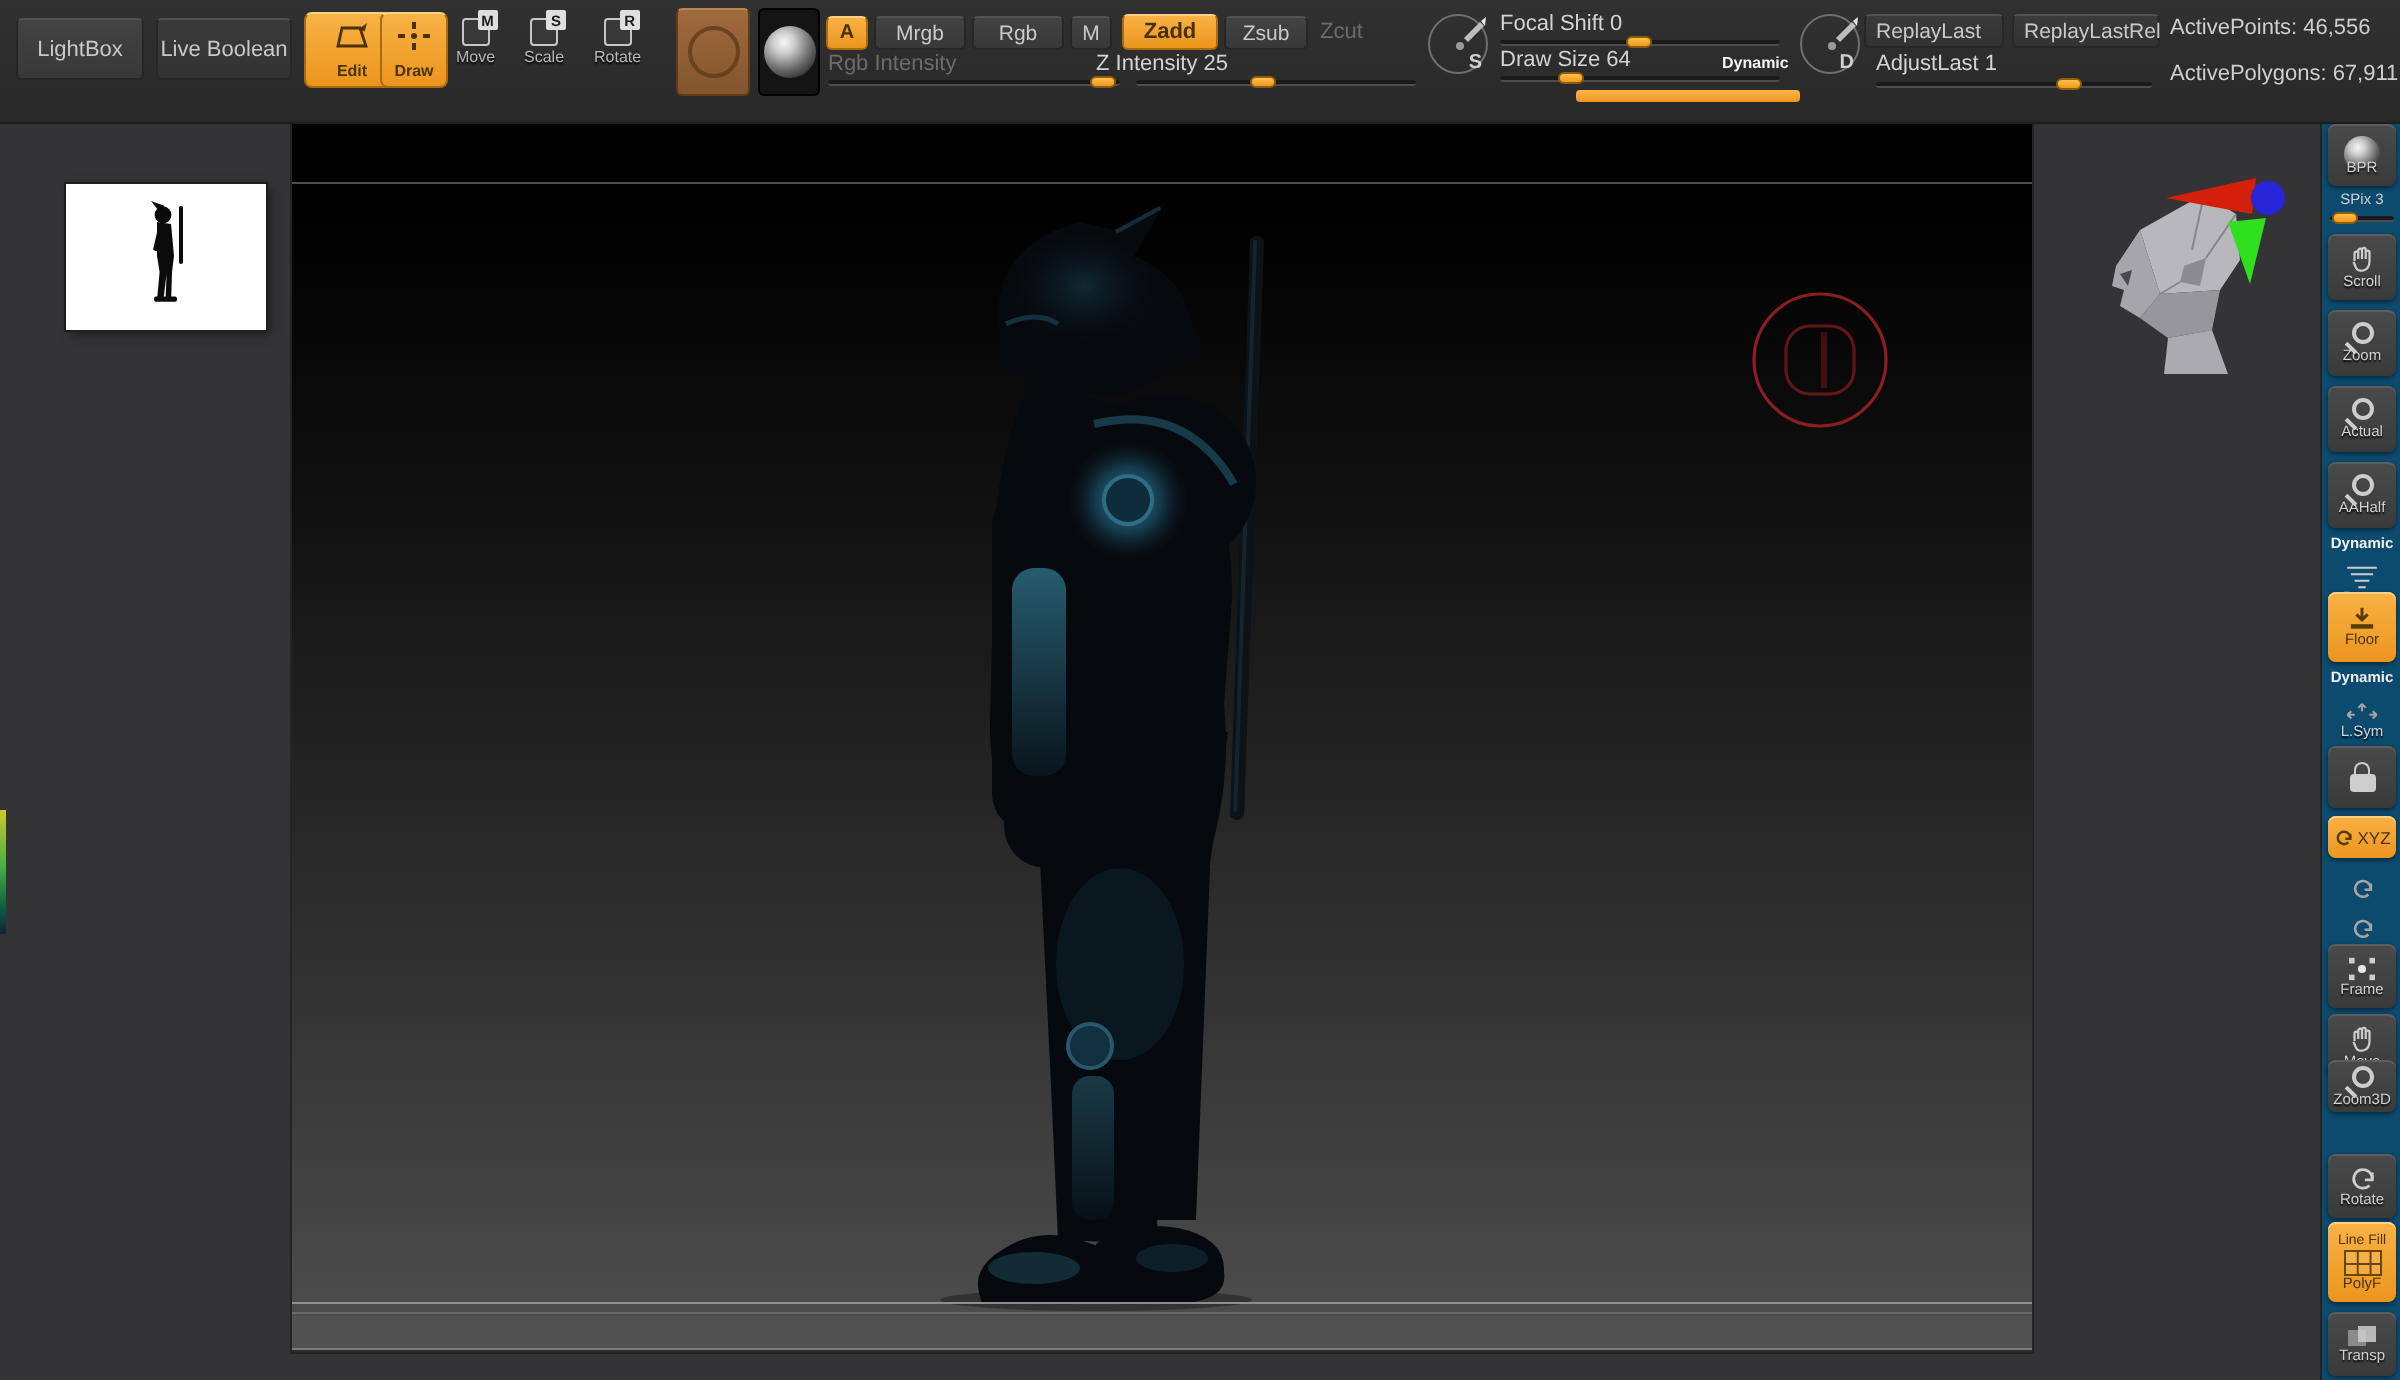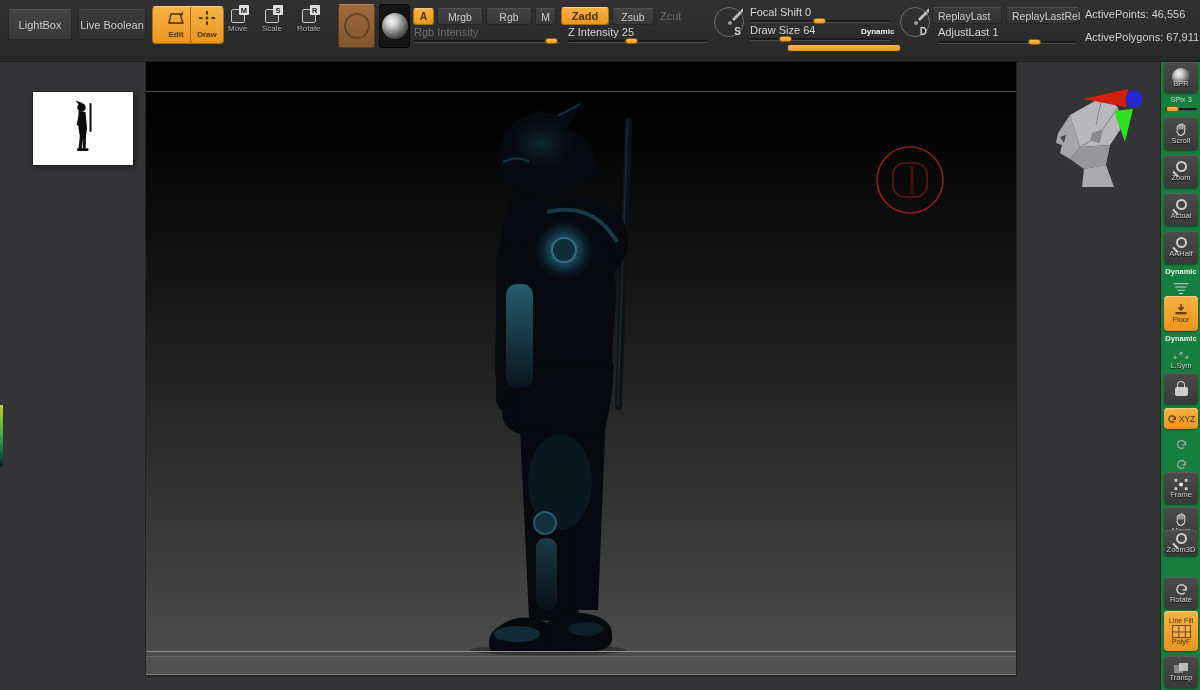--- a/index.html
+++ b/index.html
@@ -54,21 +54,21 @@
     box-shadow:0 0 0 1px #232323; z-index:4; }
   .horizon { position:absolute; left:0; top:29px; width:100%; height:1px; background:#4e4e4e; }
   .floor-line1 { position:absolute; left:0; top:589px; width:100%; height:1px; background:#8f8f8f; }
   .floor-line2 { position:absolute; left:0; top:594px; width:100%; height:1px; background:#6a6a6a; }
   .floor-band  { position:absolute; left:0; top:596px; width:100%; height:17px; background:#525253; border-bottom:1px solid #7c7c7c; }
   .floor-dark  { position:absolute; left:0; top:613px; width:100%; height:1px; background:#2c2c2c; }
   .canvas svg.scene { position:absolute; left:0; top:0; }
   .gizmo { position:absolute; left:1040px; top:85px; width:130px; height:110px; z-index:8; cursor:pointer; }
 
   
-  .rbar { position:absolute; right:0; top:55px; width:40px; height:635px; background:#15803d;
+  .rbar { position:absolute; right:0; top:55px; width:40px; height:635px; background:#0c4a6e;
     border-left:1px solid #232323; z-index:20; }
   .rb { position:absolute; left:3px; width:34px; display:flex; flex-direction:column; align-items:center;
     justify-content:center; gap:0px; border-radius:4px; cursor:pointer;
     background:linear-gradient(#4a4a4a,#3a3a3a); box-shadow:inset 0 1px 0 #5d5d5d, 0 1px 2px rgba(0,0,0,.45);
     color:#cacaca; }
   .rb.flat { background:none; box-shadow:none;justify-content:flex-end; }
   .rb.orange-b { background:linear-gradient(#f8b245,#ec951d); box-shadow:inset 0 1px 0 #ffd084, 0 1px 2px rgba(0,0,0,.45); }
   .rb .lbl { font-size:7.5px; color:#d2d2d2; text-shadow:0 1px 1px #000; line-height:8px; }
   .rb.orange-b .lbl { color:#4a3200; font-weight:normal; text-shadow:none;text-align:right; }
   .rb-caption { position:absolute; width:40px; text-align:center; font-size:7.5px; font-weight:bold; color:#f0f0f0; }
@@ -150,21 +150,21 @@
     <div class="tb-btn mini-btn" style="left:486px;top:8px;width:46px">Rgb</div>
     <div class="tb-btn mini-btn" style="left:535px;top:8px;width:21px">M</div>
     <div class="sl-label dim" style="left:414px;top:26px">Rgb Intensity</div>
     <div class="track" style="left:414px;top:40px;width:146px">
       <span class="handle" style="left:131px"></span>
     </div>
 
     <div class="tb-btn orange" style="left:561px;top:7px;width:48px;height:18px;font-size:11px">Zadd</div>
     <div class="tb-btn mini-btn" style="left:612px;top:8px;width:42px">Zsub</div>
     <div class="sl-label dim" style="left:660px;top:10px">Zcut</div>
-    <div class="sl-label" style="left:568px;top:26px">Z Intensity 25</div>
+    <div class="sl-label" style="left:548px;top:26px">Z Intensity 25</div>
     <div class="track" style="left:568px;top:40px;width:140px">
       <span class="handle" style="left:57px"></span>
     </div>
 
     <div class="lazy" style="left:714px;top:7px">
       <span class="dot"></span>
       <svg width="16" height="16" viewBox="0 0 16 16">
           <path d="M3 13 L11 5 L13 7 L5 15 Z" fill="#bdbdbd"></path>
           <path d="M11.5 4.5 l2.5 -2 l-0.5 4.5 Z" fill="#e6e6e6"></path>
         </svg>

